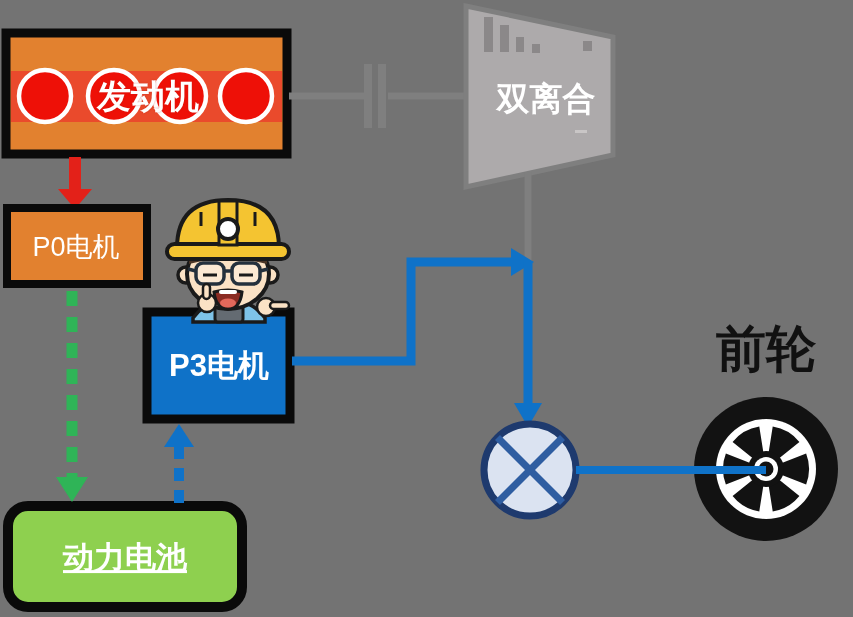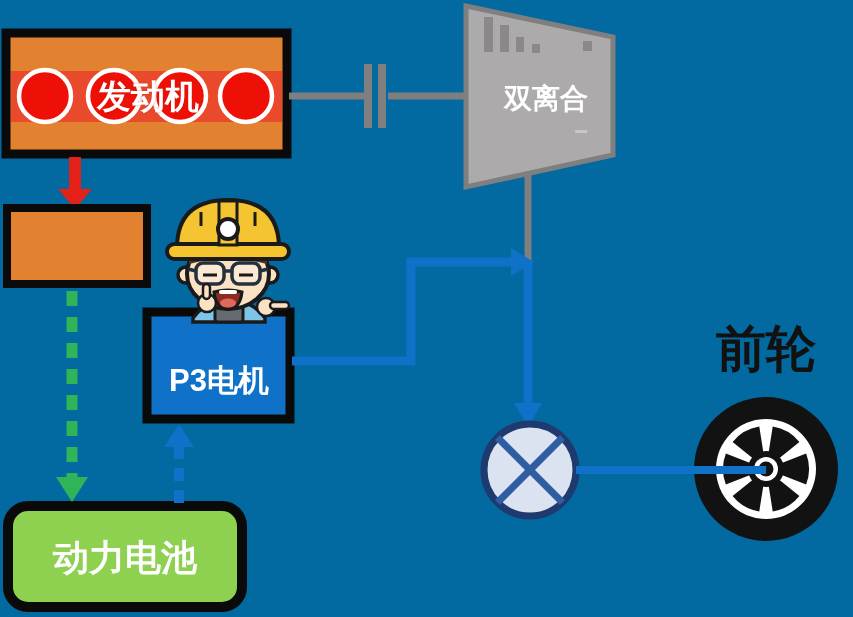--- a/index.html
+++ b/index.html
@@ -1,38 +1,38 @@
 <!DOCTYPE html>
 <html><head>
 <meta charset="utf-8">
 <style>
   html,body{margin:0;padding:0;background:#ffffff;}
   .canvas{
     position:relative;
     width:853px;height:617px;
-    background:#0369a1;
+    background:#737373;
     overflow:hidden;
     font-family:"Liberation Sans", sans-serif;
   }
   .layer{position:absolute;left:0;top:0;}
   .label{
     position:absolute;
     transform:translate(-50%,-50%);
     font-family:"Liberation Sans", sans-serif;
     font-weight:bold;
     color:#ffffff;
     white-space:nowrap;
     text-align:center;
     line-height:1.22;
   }
   .engine-label{left:148px;top:97px;font-size:34px;text-shadow:0 0 2px rgba(180,30,20,.5);}
   .p0-label{left:76px;top:247px;font-size:27px;font-weight:normal;}
-  .p3-label{left:219px;top:381px;font-size:31px;}
-  .battery-label{left:125px;top:558px;font-size:36px;}
-  .transmission-label{left:546px;top:99px;font-size:28px;}
+  .p3-label{left:219px;top:366px;font-size:31px;}
+  .battery-label{left:125px;top:558px;font-size:31px;text-decoration:underline;}
+  .transmission-label{left:546px;top:99px;font-size:33px;}
   .wheel-label{left:766px;top:349px;font-size:50px;color:#111111;}
 </style>
 </head>
 <body>
 
 <div class="canvas">
 
   <svg class="layer" width="853" height="617" viewBox="0 0 853 617">
 
     <g>
@@ -170,20 +170,21 @@
       </g>
     </g>
   </svg>
 
   <div class="label engine-label">发动机</div>
 
   <div class="label transmission-label">
     <div>双离合</div>
   </div>
 
+  <div class="label p0-label">P0电机</div>
 
   <div class="label p3-label">P3电机</div>
 
   <div class="label battery-label">动力电池</div>
 
   <div class="label wheel-label">前轮</div>
 
 </div>
 
 </body></html>

